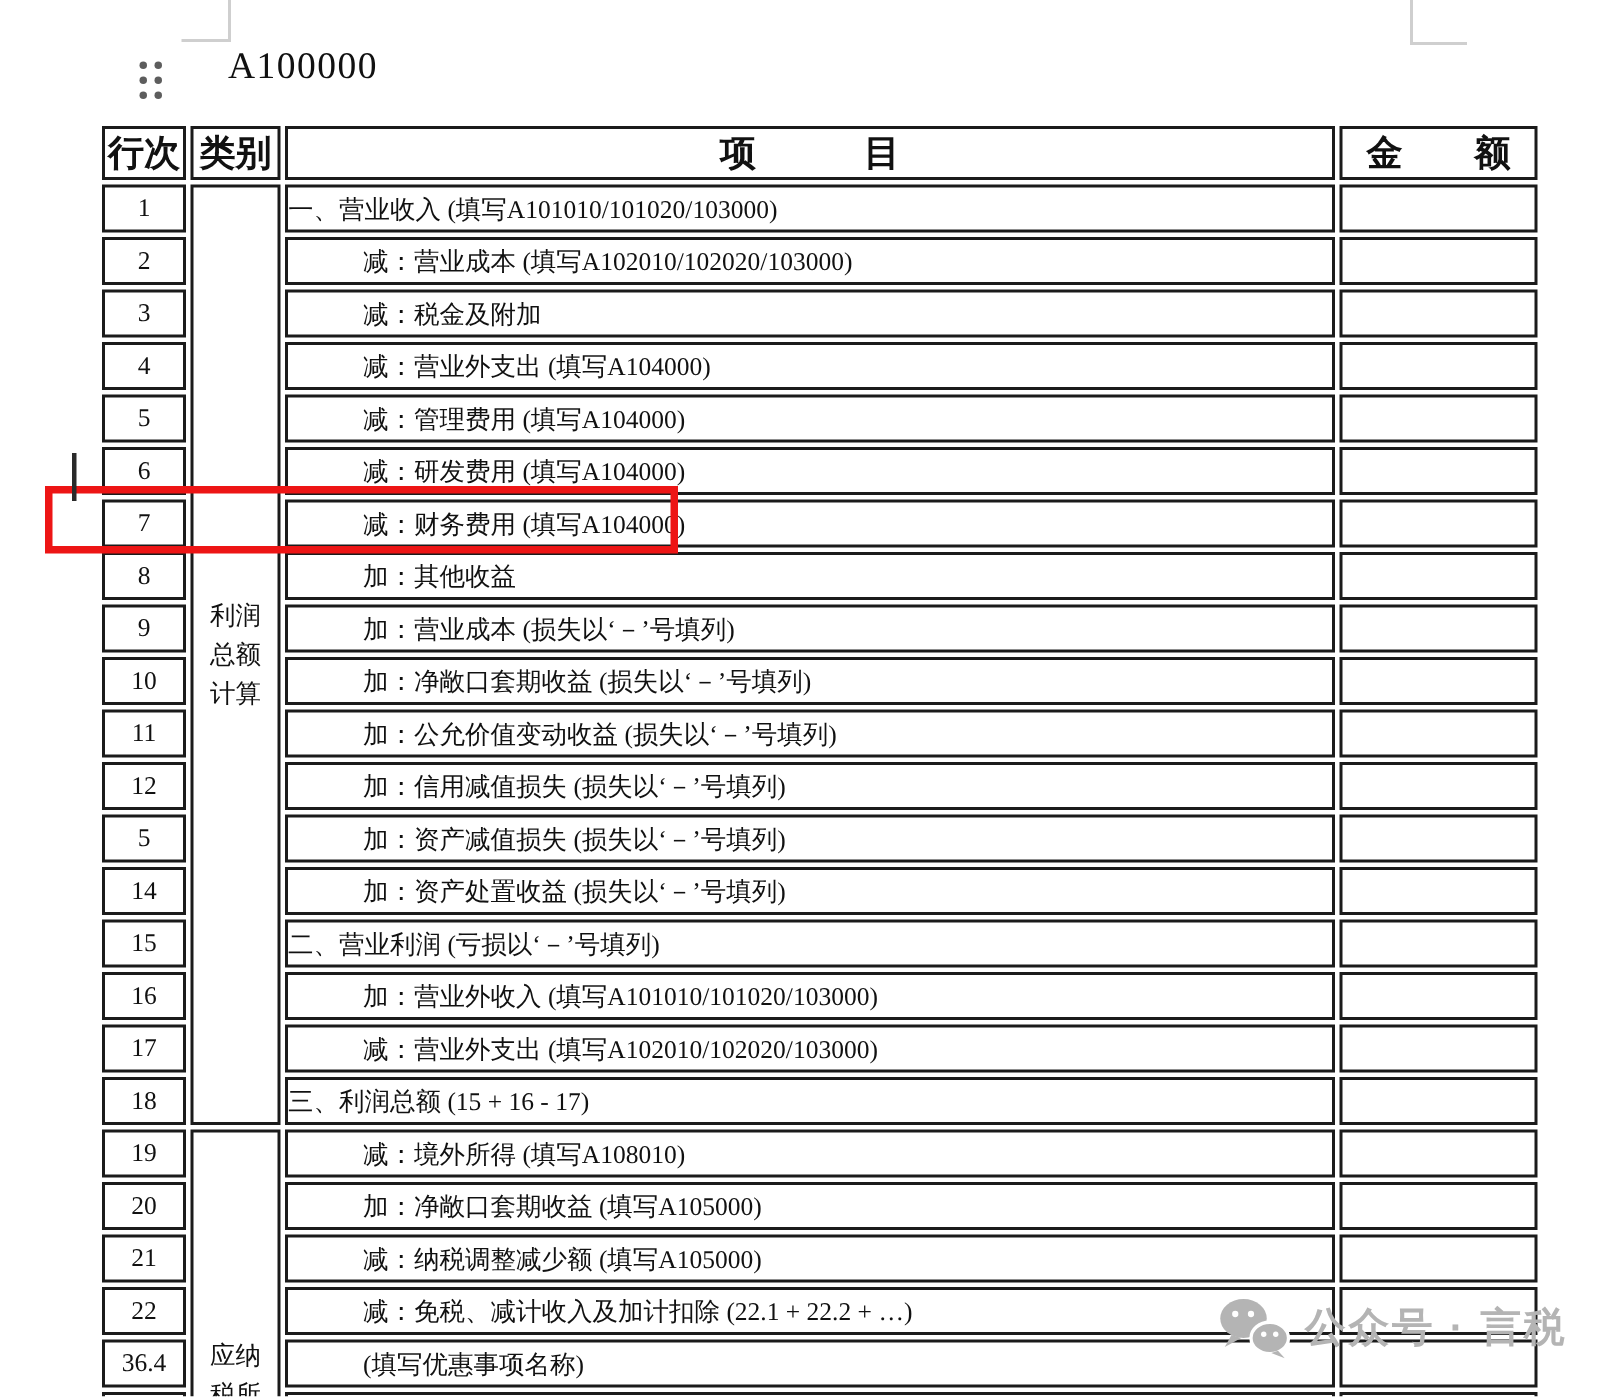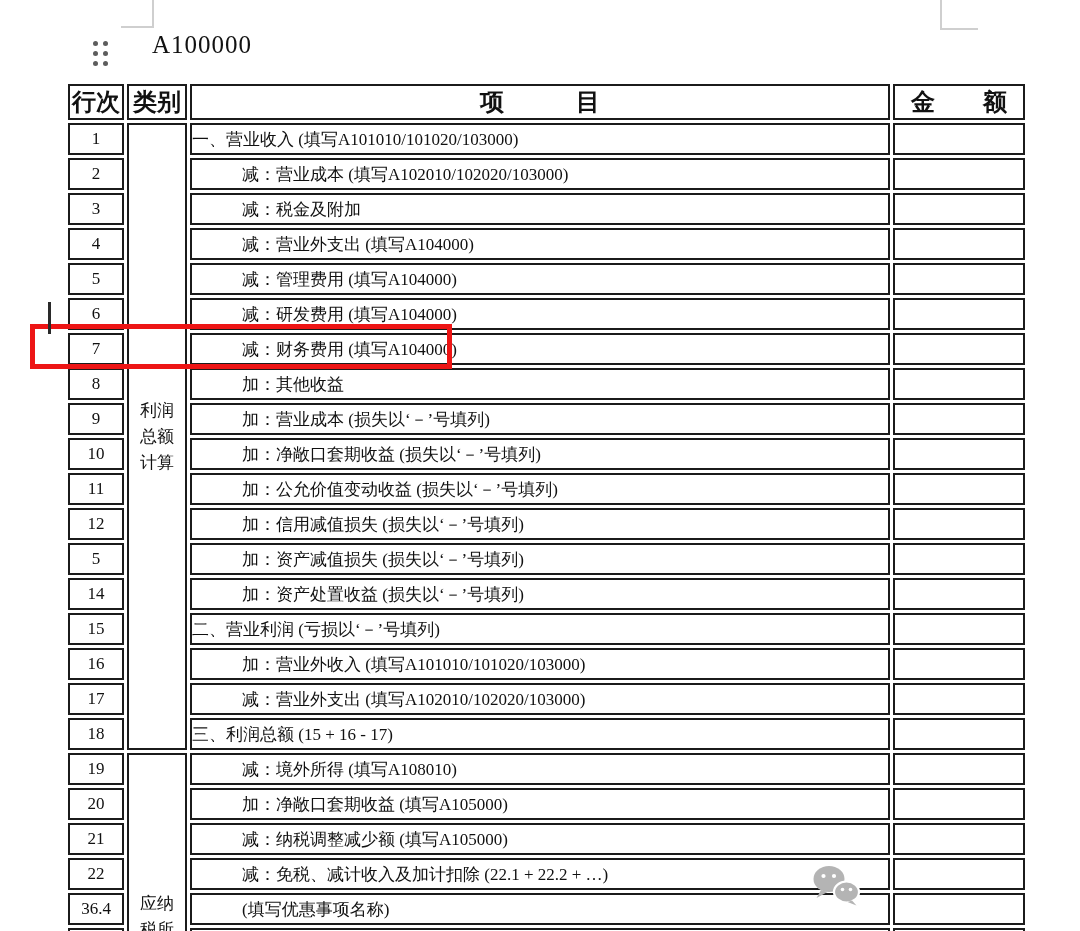--- a/index.html
+++ b/index.html
@@ -213,15 +213,16 @@
     <svg width="52" height="42" viewBox="0 0 52 42">
       <ellipse cx="19" cy="15" rx="15.5" ry="13" fill="#b4b4b4"></ellipse>
       <path d="M11 26 L6.5 34 L17.5 28 Z" fill="#b4b4b4"></path>
       <ellipse cx="36.5" cy="28" rx="12.5" ry="10.5" fill="#b4b4b4" stroke="#ffffff" stroke-width="2.2"></ellipse>
       <path d="M42 36.5 L46.5 41.5 L37.5 38 Z" fill="#b4b4b4"></path>
       <circle cx="13.5" cy="12" r="2.1" fill="#ffffff"></circle>
       <circle cx="24" cy="12" r="2.1" fill="#ffffff"></circle>
       <circle cx="32.5" cy="25.5" r="1.8" fill="#ffffff"></circle>
       <circle cx="40.5" cy="25.5" r="1.8" fill="#ffffff"></circle>
     </svg>
+    <span class="wm-text" style="color: rgb(180, 180, 180);">公众号 · 言税</span>
   </div>
 
 </div>
 
 </body></html>

